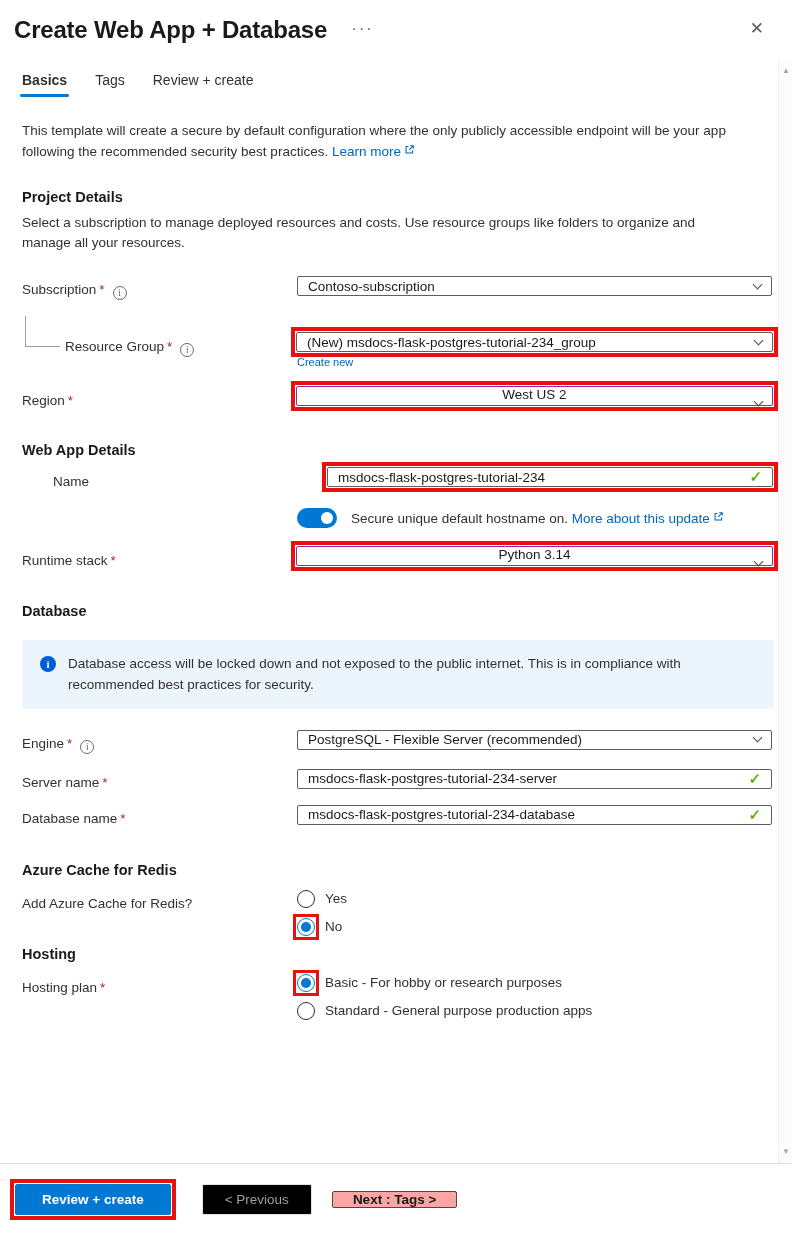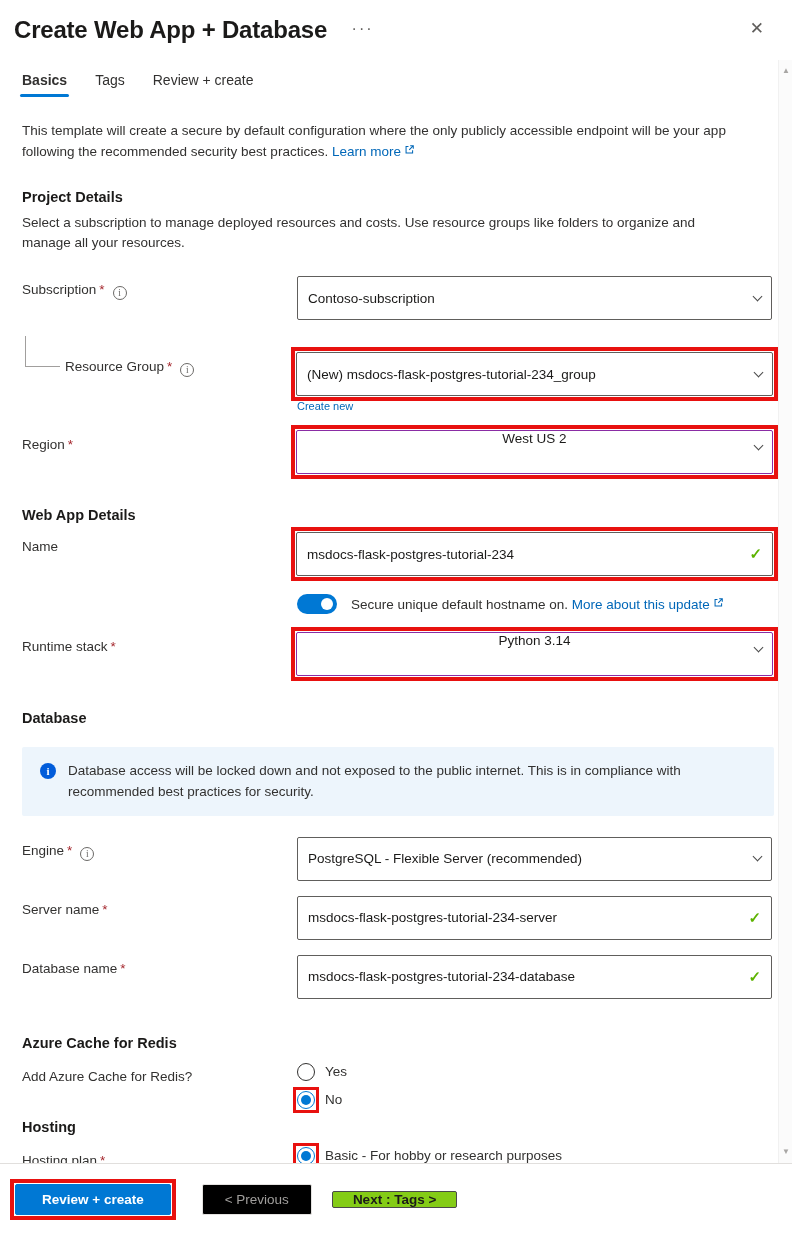--- a/index.html
+++ b/index.html
@@ -35,21 +35,21 @@
 
   
   .frm-row { display:flex; align-items:flex-start; position:relative; }
   .lbl { width:275px; flex:0 0 275px; font-size:13.5px; padding-top:6px; color:#323130; }
   .req { color:#a4262c; margin-left:3px; }
   .info-i { display:inline-flex; width:14px; height:14px; border:1px solid #6b6967; border-radius:50%;
     color:#6b6967; font-size:9.5px; align-items:center; justify-content:center; margin-left:8px;
     vertical-align:-2px; cursor:pointer; font-family:"Liberation Serif", serif; }
   .ctl { flex:1; min-width:0; }
 
-  .field { height:44px; background:#fff; border:1px solid #605e5c; border-radius:2px;
+  .field { height:20px; background:#fff; border:1px solid #605e5c; border-radius:2px;
     display:flex; align-items:center; padding:0 10px; font-size:13.5px; color:#1b1a19; cursor:pointer; }
   .field.focus { border:1.5px solid #8a2da5;flex-direction:column; }
   .chev { width:7px; height:7px; border-right:1.5px solid #4a4a4a; border-bottom:1.5px solid #4a4a4a;
     transform:rotate(45deg); margin-left:auto; margin-top:-4px; flex:0 0 auto; }
   .okmark { margin-left:auto; color:#5db300; font-size:15px; font-weight:bold; flex:0 0 auto; }
 
   .hl { border:4px solid #e8110f; padding:1px; margin:-6px; }   
   .hl-sm { display:inline-flex; border:3px solid #e8110f; padding:1px; margin:-4px; }
 
   .create-new { margin-top:5px; font-size:11px; }
@@ -75,30 +75,30 @@
   .radio.sel { border-color:#0078d4; }
   .radio.sel::after { content:""; position:absolute; left:3px; top:3px; width:10px; height:10px; border-radius:50%; background:#0078d4; }
   .radio-lbl { font-size:13.5px; }
 
   
   .ftr { position:absolute; left:0; right:0; bottom:0; height:72px; border-top:1px solid #e1dfdd;
     background:#fff; display:flex; align-items:center; padding-left:10px; }
   .btn { font-size:13.5px; border-radius:2px; cursor:pointer; white-space:nowrap; }
   .btn-primary { background:#0078d4; color:#fff; font-weight:bold; border:1px solid #0078d4; padding:7px 26px; }
   .btn-disabled { background:#000000; color:#a19f9d; border:1px solid #e4e2e0; padding:7px 22px; cursor:default; }
-  .btn-secondary { background:#84cc16; color:#1b1a19; border:1px solid #4a4a4a; font-weight:bold; padding:0 20px; }
+  .btn-secondary { background:#fca5a5; color:#1b1a19; border:1px solid #4a4a4a; font-weight:bold; padding:0 20px; }
   .ftr .gap { width:26px; } .ftr .gap2 { width:20px; }
 
   
   .mt-pd { margin-top:28px; }
   .row-sub { margin-top:24px; }
   .row-rg { margin-top:33px; }
   .row-region { margin-top:19px; }
   .h-wad { margin-top:34px; }
-  .row-name { margin-top:10px; }
+  .row-name { margin-top:10px;margin-left:31px; }
   .row-toggle { margin-top:19px; margin-left:275px; }
   .row-runtime { margin-top:19px; }
   .h-db { margin-top:35px; }
   .mt-banner { margin-top:21px; }
   .row-engine { margin-top:21px; }
   .row-server { margin-top:15px; }
   .row-dbname { margin-top:15px; }
   .h-redis { margin-top:36px; }
   .row-redisq { margin-top:12px; }
   .h-hosting { }

